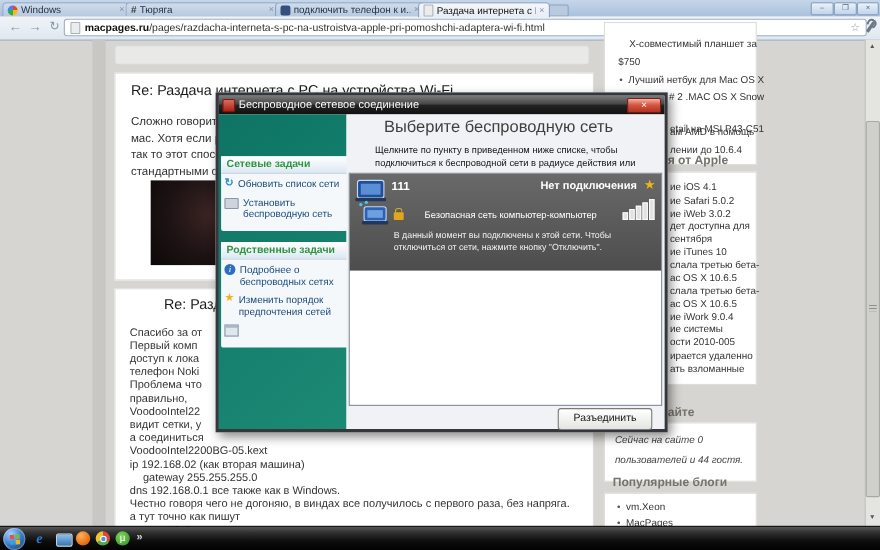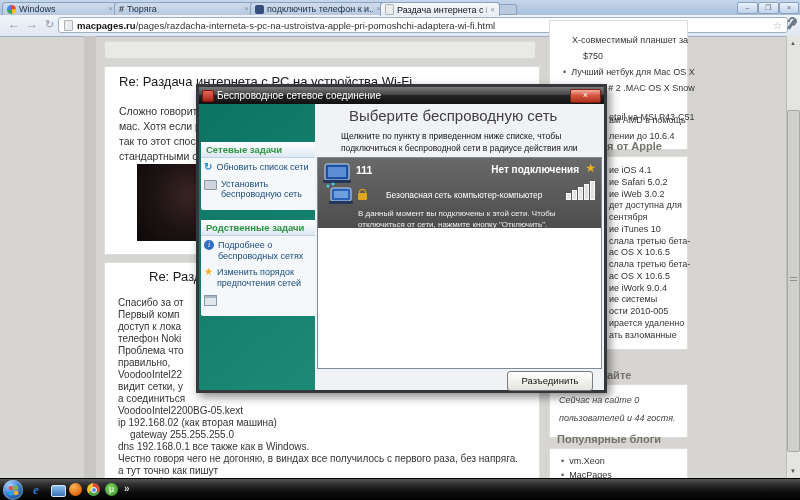--- a/index.html
+++ b/index.html
@@ -82,21 +82,21 @@
   .ic-install{width:11px;height:8px;background:#cdd4dc;border:1px solid #8a97a6;border-radius:1px;margin-top:1px;}
   .ic-info{width:10px;height:10px;border-radius:50%;background:#2f6fc1;color:#fff;font-size:8px;
     line-height:10px;text-align:center;font-style:italic;font-family:"Liberation Serif",serif;}
   .ic-star{color:#f2b21c;font-size:10px;line-height:10px;}
   .ic-adv{width:11px;height:9px;background:#dfe6ee;border:1px solid #8a97a6;margin-top:1px;
     box-shadow:inset 0 2px 0 #aab6c2;}
   .dlg-main{position:absolute;left:116px;top:0;right:0;bottom:0;background:#f0f2f5;}
   .dlg-h1{position:absolute;left:34px;top:3px;font-size:15px;color:#3f3f3f;white-space:nowrap;}
   .dlg-intro{position:absolute;left:26px;top:27px;width:262px;font-size:8.5px;line-height:11.5px;color:#141414;}
   .netlist{position:absolute;left:2px;top:53px;width:283px;height:210px;background:#fff;border:1px solid #7f8c98;}
-  .netitem{position:absolute;left:0;top:0;right:0;height:70px;background:linear-gradient(#696969,#4d4d4d);color:#fff;}
+  .netitem{position:absolute;left:0;top:0;right:0;height:88px;background:linear-gradient(#696969,#4d4d4d);color:#fff;}
   .net-name{position:absolute;left:38px;top:6px;font-weight:bold;font-size:10.5px;}
   .net-status{position:absolute;right:22px;top:6px;font-weight:bold;font-size:10px;}
   .net-star{position:absolute;right:5px;top:3px;color:#f2b21c;font-size:12px;}
   .net-sec{position:absolute;left:40px;top:31px;display:flex;gap:19px;align-items:center;font-size:8.5px;}
   .lock{width:9px;height:7px;background:#e0a61f;border-radius:1px;position:relative;margin-top:4px;flex:none;}
   .lock::before{content:"";position:absolute;top:-4px;left:1px;width:5px;height:4px;border:1.5px solid #e0a61f;
     border-bottom:none;border-radius:3px 3px 0 0;}
   .bars{position:absolute;right:6px;top:24px;display:flex;align-items:flex-end;gap:1px;height:18px;}
   .bars i{display:block;width:3px;background:#e2e2e2;border:0.5px solid #fafafa;}
   .net-note{position:absolute;left:40px;top:50px;width:226px;font-size:8px;line-height:11px;color:#f1f1f1;}
@@ -212,21 +212,21 @@
     <div class="p2line" style="left:13px;top:154px">ip 192.168.02 (как вторая машина)</div>
     <div class="p2line" style="left:25px;top:166px">gateway 255.255.255.0</div>
     <div class="p2line" style="left:13px;top:178px">dns 192.168.0.1 все также как в Windows.</div>
     <div class="p2line" style="left:13px;top:190px">Честно говоря чего не догоняю, в виндах все получилось с первого раза, без напряга.</div>
     <div class="p2line" style="left:13px;top:202px">а тут точно как пишут</div>
     <div class="p2line" style="left:13px;top:214px">танцы с бубном.</div>
   </div>
 
   <div class="card" style="left:549px;top:20px;width:137px;height:128px">
     <div class="sb-line" style="left:22px;top:14px">X-совместимый планшет за</div>
-    <div class="sb-line" style="left:33px;top:30px">$750</div>
+    <div class="sb-line" style="left:12px;top:30px">$750</div>
     <div class="sb-line bullet" style="left:13px;top:46px">Лучший нетбук для Mac OS X</div>
     <div class="sb-line bullet" style="left:13px;top:62px">Заметка # 2 .MAC OS X Snow</div>
     <div class="sb-line" style="left:59px;top:91px">etail на MSI P43-C51</div>
     <div class="sb-line" style="left:59px;top:94px">ам AMD в помощь</div>
     <div class="sb-line" style="left:59px;top:110px">лении до 10.6.4</div>
   </div>
 
   <div class="sb-head" style="left:607px;top:140px">я от Apple</div>
   <div class="card" style="left:549px;top:156px;width:137px;height:192px">
     <div class="sb-line" style="left:59px;top:8px">ие iOS 4.1</div>

